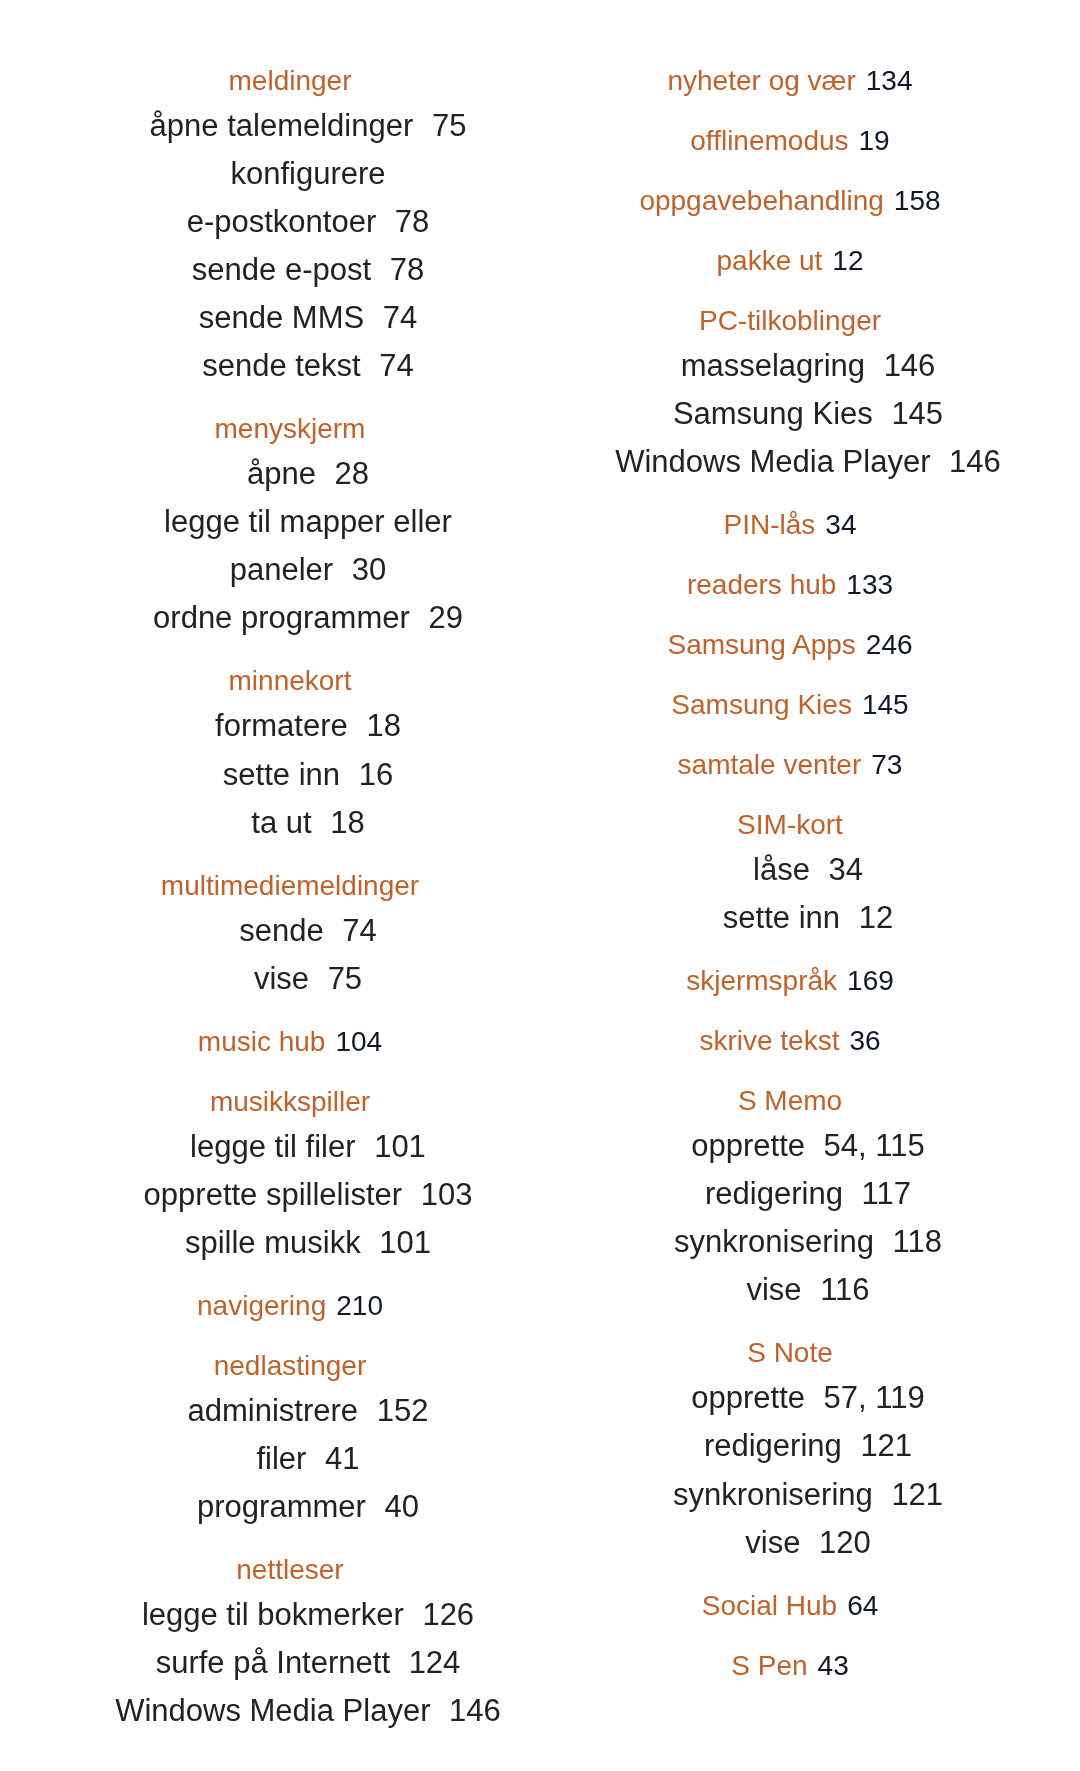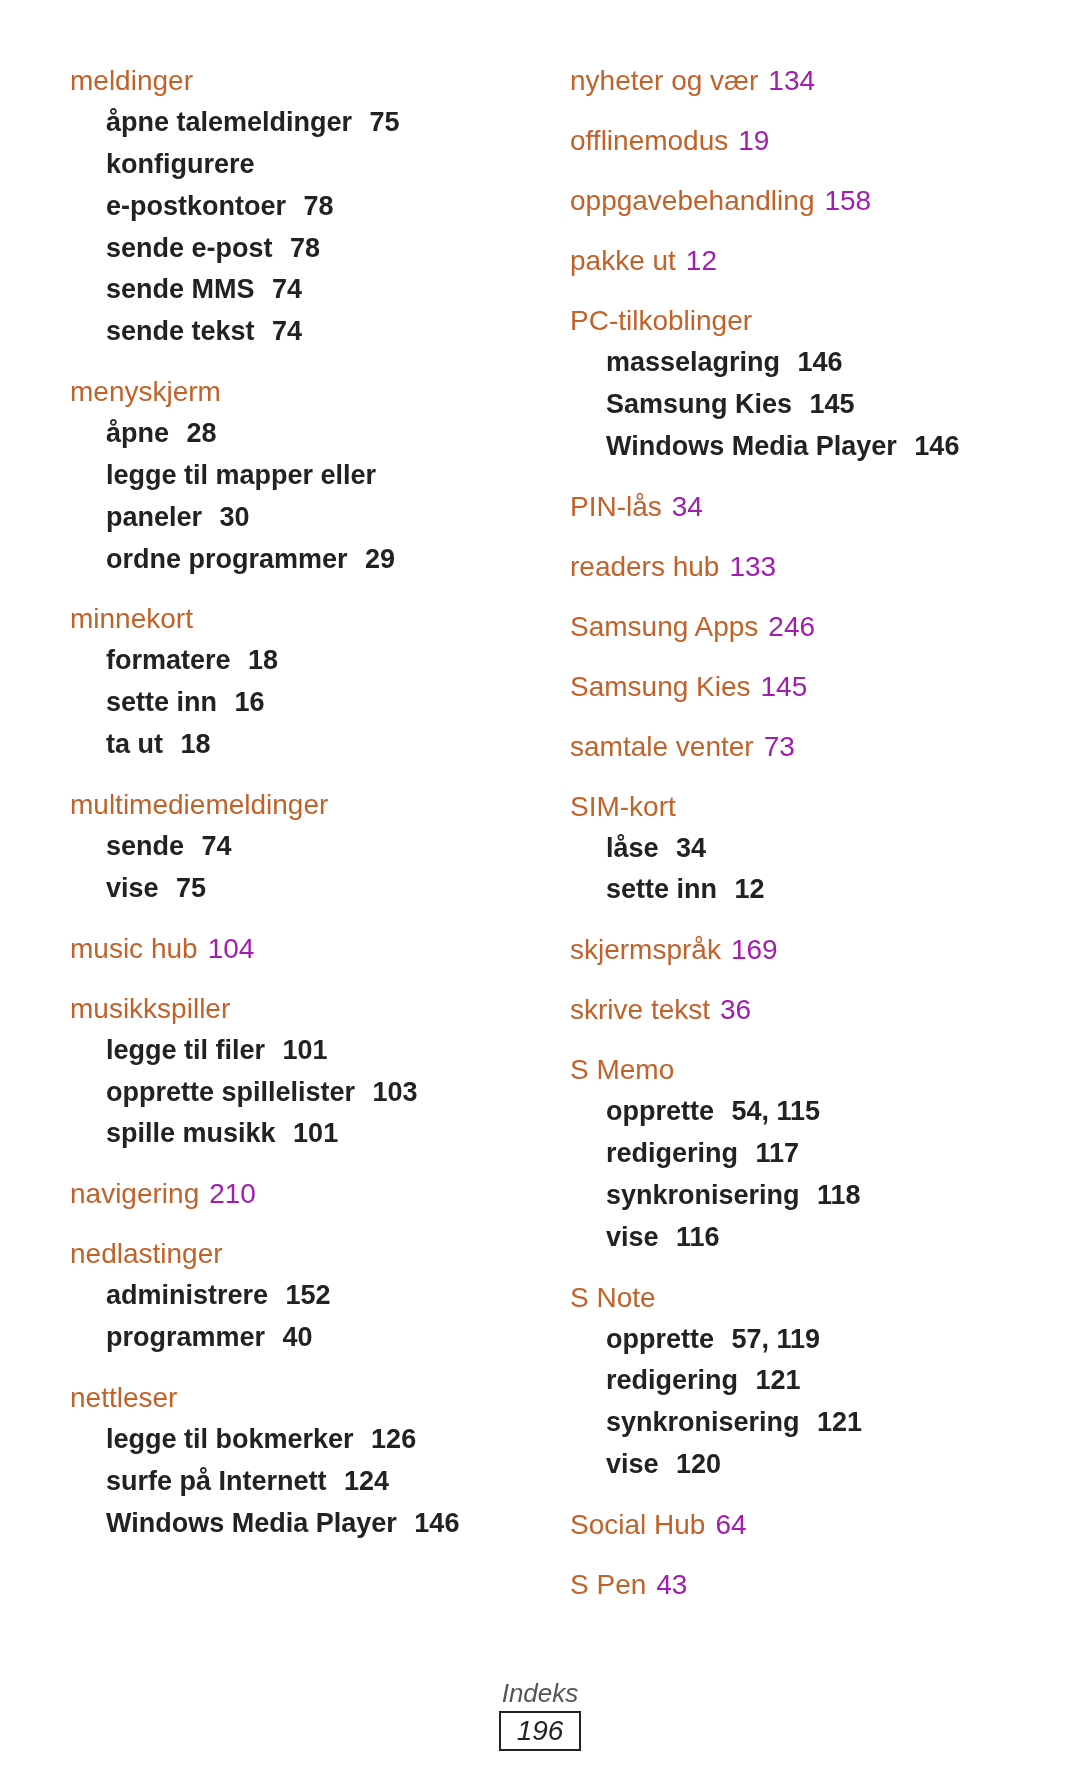--- a/index.html
+++ b/index.html
@@ -29,49 +29,49 @@
     .index-columns {
       display: flex;
       flex-direction: row;
       gap: 0;
       flex: 1;
     }
 
     .column {
       flex: 1;
       padding-right: 40px;
+      text-align: center;
     }
 
     .column:last-child {
       padding-right: 0;
       padding-left: 20px;
     }
 
     .index-entry {
       margin-bottom: 4px;
     }
 
     .entry-header {
       color: #c0622a;
       font-size: 28px;
       font-weight: normal;
       line-height: 1.5;
     }
 
     .entry-header .page-num {
-      color: #a21caf;
+      color: #0f172a;
       margin-left: 10px;
     }
 
     .sub-entry {
       padding-left: 36px;
       color: #222222;
-      font-size: 27px;
+      font-size: 31px;
       line-height: 1.55;
-      font-weight: bold;
     }
 
     .sub-entry .page-num {
       color: #222222;
       margin-left: 10px;
     }
 
     .section-gap {
       margin-top: 18px;
     }
@@ -164,20 +164,21 @@
         <div class="entry-header">
           <span>navigering</span><span class="page-num">210</span>
         </div>
       </div>
 
       <div class="index-entry section-gap">
         <div class="entry-header">
           <span>nedlastinger</span>
         </div>
         <div class="sub-entry">administrere <span class="page-num">152</span></div>
+        <div class="sub-entry">filer <span class="page-num">41</span></div>
         <div class="sub-entry">programmer <span class="page-num">40</span></div>
       </div>
 
       <div class="index-entry section-gap">
         <div class="entry-header">
           <span>nettleser</span>
         </div>
         <div class="sub-entry">legge til bokmerker <span class="page-num">126</span></div>
         <div class="sub-entry">surfe på Internett <span class="page-num">124</span></div>
         <div class="sub-entry">Windows Media Player <span class="page-num">146</span></div>

